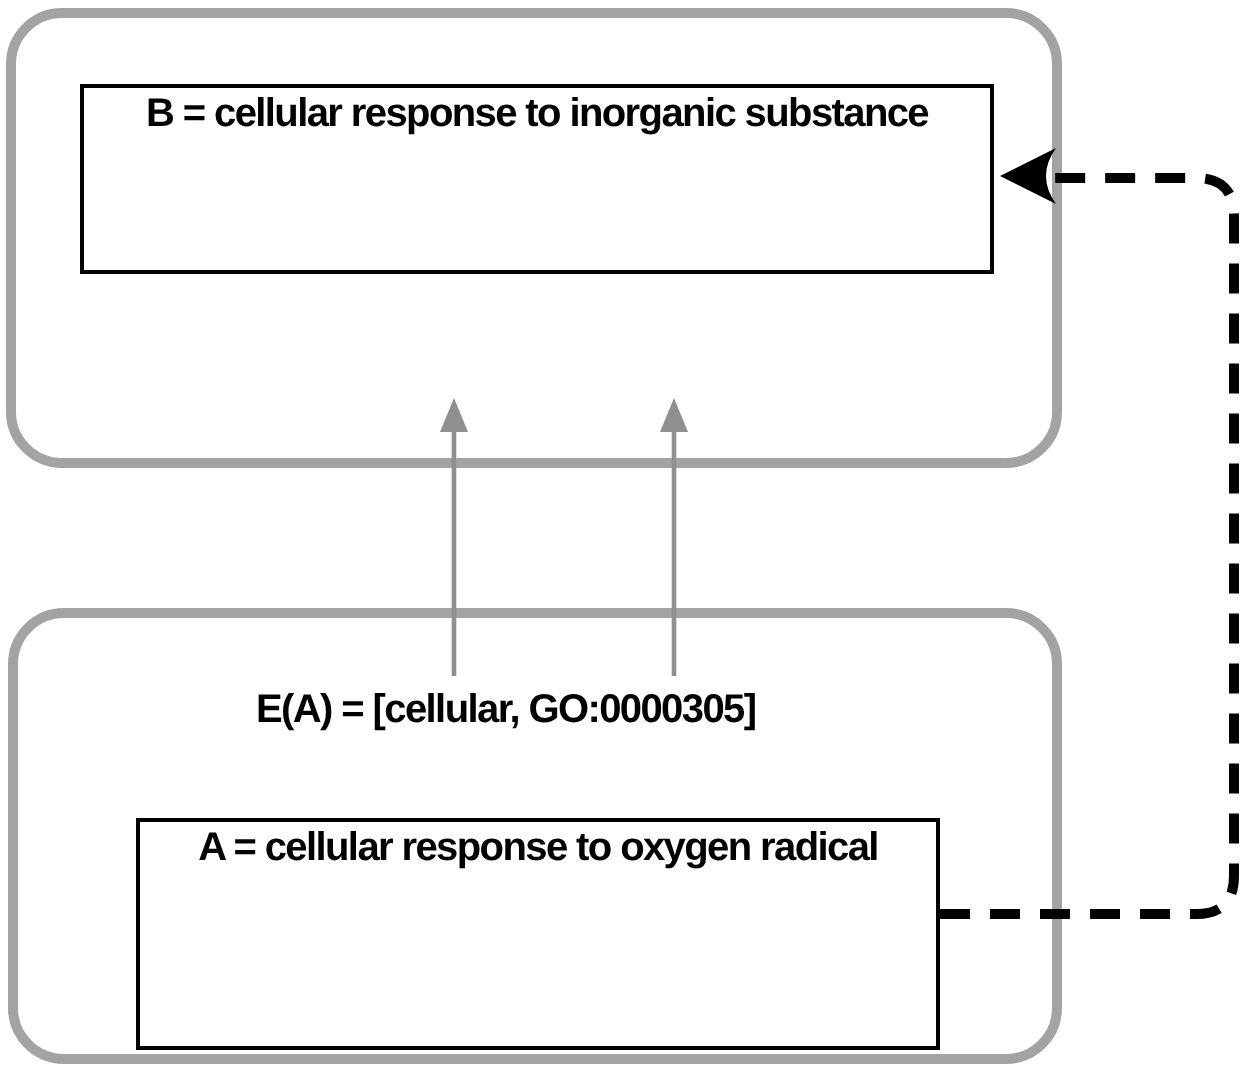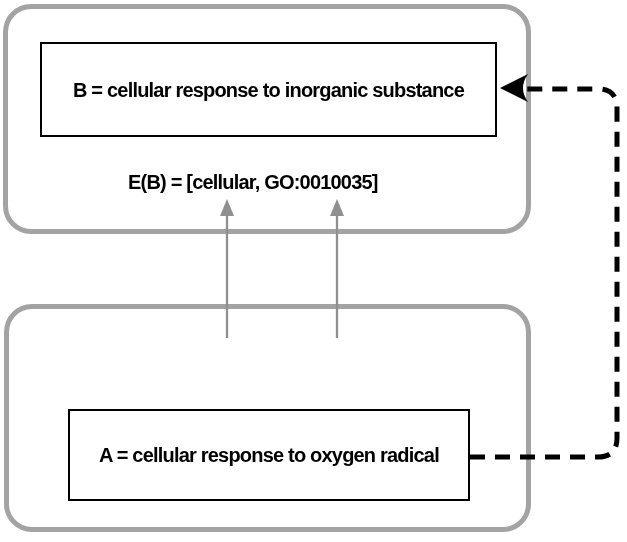--- a/index.html
+++ b/index.html
@@ -15,24 +15,24 @@
     background:#ffffff;
     box-sizing:border-box;
   }
   #group-b{left:3px;top:4px;width:528px;height:230px;}
   #group-a{left:4px;top:304px;width:527px;height:228px;}
   .node-box{
     position:absolute;
     border:2px solid #000000;
     background:#ffffff;
     box-sizing:border-box;
-    display:flex;flex-direction:column;justify-content:center;align-items:center;
+    display:flex;flex-direction:column;align-items:center;
   }
   #node-b{left:40px;top:42px;width:457px;height:95px;}
-  #node-a{left:68px;top:409px;width:402px;height:92px;}
+  #node-a{left:68px;top:409px;width:402px;height:116px;}
   .node-line{
     display:block;white-space:nowrap;text-align:center;
     font-size:20px;font-weight:bold;color:#000000;
     letter-spacing:-0.8px;line-height:26px;
   }
   .evidence-label{
     position:absolute;
     font-size:20px;font-weight:bold;color:#000000;
     letter-spacing:-0.8px;white-space:nowrap;line-height:24px;
   }
@@ -46,22 +46,22 @@
 <div id="stage">
 
   <div class="group" id="group-b"></div>
 
   <div class="group" id="group-a"></div>
 
   <div class="node-box" id="node-b">
     <span class="node-line">B = cellular response to inorganic substance</span>
   </div>
 
-  <div class="evidence-label" id="evidence-b">E(B) = [cellular, GO:0010035]</div>
 
+  <div class="evidence-label" id="evidence-a">E(A) = [cellular, GO:0000305]</div>
 
   <div class="node-box" id="node-a">
     <span class="node-line">A = cellular response to oxygen radical</span>
   </div>
 
   <svg id="overlay" viewBox="0 0 627 542" xmlns="http://www.w3.org/2000/svg">
 
     <g>
       <line x1="227" y1="338" x2="227" y2="213" stroke="#8f8f8f" stroke-width="2.3"></line>
       <polygon points="227,199 220,216 234,216" fill="#8f8f8f"></polygon>

